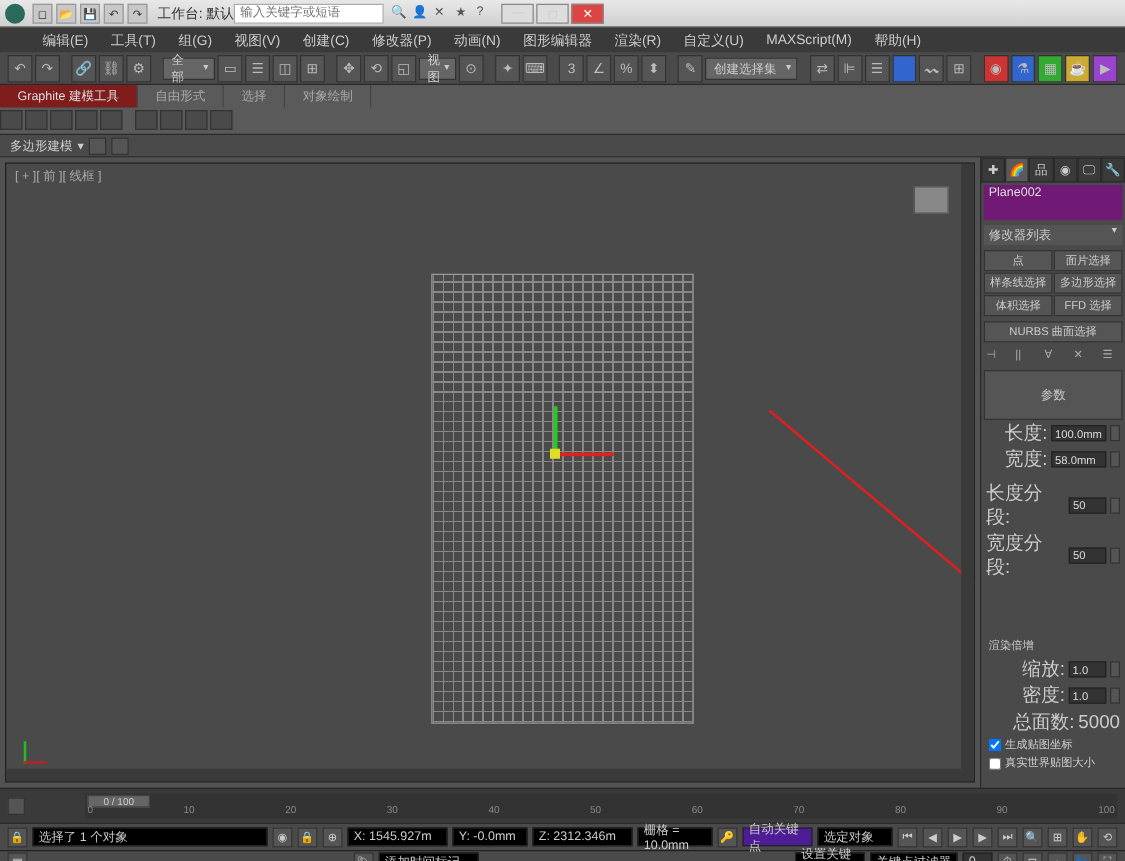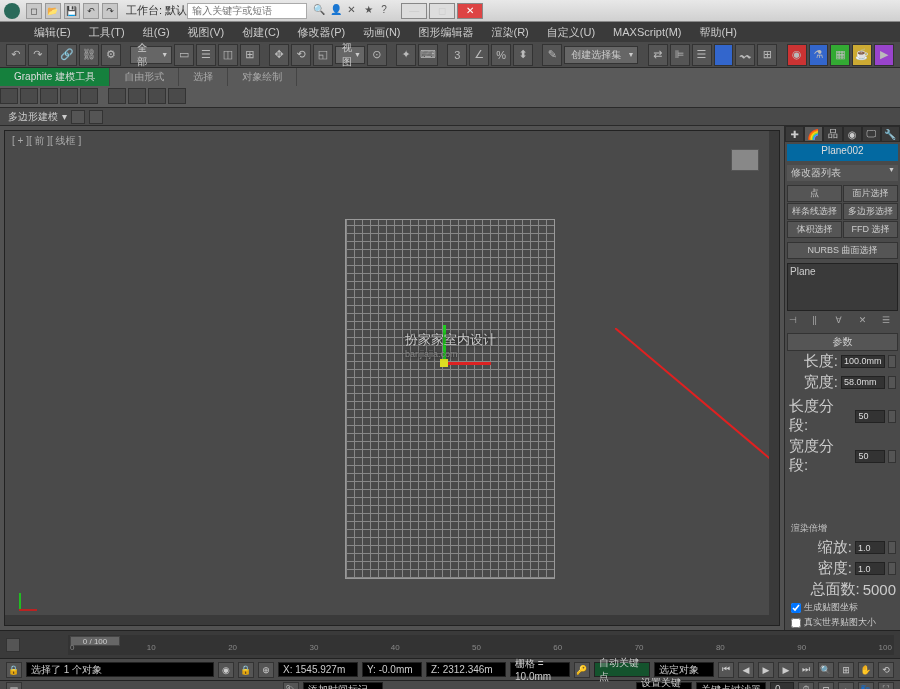--- a/index.html
+++ b/index.html
@@ -26,21 +26,21 @@
 .toolbar-row .sep { width: 6px; }
 .toolbar-row .dropdown { height: 18px; background: #666; border: 1px solid #333; padding: 0 16px 0 6px; font-size: 10px; color: #ccc; display: flex; align-items: center; position: relative; }
 .toolbar-row .dropdown::after { content: "▼"; position: absolute; right: 3px; font-size: 7px; }
 .toolbar-row .colored { position: relative; }
 .colored.c1 { background: #cc3333; } .colored.c2 { background: #33aa33; } .colored.c3 { background: #3366cc; }
 .colored.c4 { background: #ccaa33; } .colored.c5 { background: #9944cc; }
 
 .ribbon { height: 40px; background: #5a5a5a; border-bottom: 1px solid #2a2a2a; display: flex; }
 .ribbon-tabs { display: flex; height: 18px; }
 .ribbon-tab { padding: 2px 14px; font-size: 10px; color: #aaa; border-right: 1px solid #444; }
-.ribbon-tab.active { background: #15803d; color: #ddd; }
+.ribbon-tab.active { background: #7f1d1d; color: #ddd; }
 .ribbon-left { display: flex; flex-direction: column; }
 .ribbon-icons { display: flex; gap: 2px; padding-top: 2px; }
 .ribbon-icons span { width: 18px; height: 16px; background: #4a4a4a; border: 1px solid #333; }
 
 .poly-bar { height: 18px; background: #4a4a4a; display: flex; align-items: center; padding: 0 8px; gap: 4px; border-bottom: 1px solid #2a2a2a; }
 .poly-bar .lbl { font-size: 10px; color: #ccc; }
 .poly-bar .mini { width: 14px; height: 14px; background: #555; border: 1px solid #333; }
 
 .main { display: flex; height: 504px; }
 .viewport-area { flex: 1; background: #525252; padding: 4px; position: relative; }
@@ -58,29 +58,29 @@
 .vp-axis .ya { position: absolute; width: 2px; height: 18px; background: #2b2; bottom: 0; }
 .vp-axis .xa { position: absolute; width: 18px; height: 2px; background: #b22; bottom: 0; }
 .arrow-annotation { position: absolute; left: 610px; top: 197px; width: 260px; height: 220px; pointer-events: none; }
 .scroll-v { position: absolute; right: 0; top: 0; width: 10px; height: 100%; background: #3a3a3a; }
 .scroll-h { position: absolute; bottom: 0; left: 0; height: 10px; width: calc(100% - 10px); background: #3a3a3a; }
 
 .cmd-panel { width: 116px; background: #4a4a4a; border-left: 1px solid #2a2a2a; display: flex; flex-direction: column; font-size: 10px; }
 .cmd-tabs { display: flex; height: 20px; background: #3a3a3a; }
 .cmd-tabs span { flex: 1; display: flex; align-items: center; justify-content: center; border: 1px solid #2a2a2a; font-size: 10px; }
 .cmd-tabs span.active { background: #5a5a5a; }
-.obj-name { height: 28px; background: #0369a1; padding: 1px 4px; margin: 2px; color: #ddd; font-size: 10px; text-align: center; }
+.obj-name { height: 28px; background: #701a75; padding: 1px 4px; margin: 2px; color: #ddd; font-size: 10px; }
 .mod-list { height: 16px; background: #555; margin: 2px; padding: 1px 4px; position: relative; }
 .mod-list::after { content: "▼"; position: absolute; right: 3px; font-size: 7px; }
 .sel-buttons { display: grid; grid-template-columns: 1fr 1fr; gap: 1px; margin: 2px; }
 .sel-buttons span { background: #555; border: 1px solid #333; text-align: center; padding: 1px; font-size: 9px; }
 .stack-box { height: 80px; background: #3a3a3a; border: 1px solid #222; margin: 2px; padding: 2px; }
 .stack-btns { display: flex; gap: 8px; margin: 2px 4px; justify-content: space-between; }
 .stack-btns span { width: 14px; height: 14px; font-size: 9px; color: #aaa; }
-.rollout-head { background: #555; text-align: center; padding: 1px; margin: 2px 2px 0 2px; font-size: 10px; border: 1px solid #333; }
+.rollout-head { background: #555; text-align: center; padding: 12px; margin: 2px 2px 0 2px; font-size: 10px; border: 1px solid #333; }
 .param-row { display: flex; align-items: center; justify-content: flex-end; padding: 1px 4px; gap: 3px; }
 .param-row .plbl { font-size: 15px; color: #ccc; }
 .param-row .spinner { width: 44px; height: 13px; background: #333; border: 1px solid #222; font-size: 9px; padding: 0 2px; color: #ddd; display: flex; align-items: center; }
 .param-row .spin-btns { width: 8px; height: 13px; background: #555; border: 1px solid #333; font-size: 6px; display: flex; flex-direction: column; }
 .sub-head { font-size: 9px; color: #ccc; padding: 2px 6px; margin-top: 44px; }
 .check-row { display: flex; align-items: center; padding: 1px 6px; gap: 3px; font-size: 9px; }
 .check-row input { width: 10px; height: 10px; }
 
 .timeline { height: 28px; background: #3a3a3a; display: flex; align-items: center; padding: 0 6px; gap: 4px; border-top: 1px solid #222; }
 .time-slider-area { flex: 1; position: relative; height: 20px; background: #333; margin-left: 44px; }
@@ -213,24 +213,20 @@
 <div class="main">
   <div class="viewport-area">
     <div class="viewport-label">[ + ][ 前 ][ 线框 ]</div>
     <div class="viewport">
       <div class="plane-obj"></div>
       <div class="gizmo">
         <div class="axis-y"></div>
         <div class="axis-x"></div>
         <div class="origin"></div>
       </div>
-      <div class="watermark">
-        <div>扮家家室内设计</div>
-        <div class="sub">banjiajia.com</div>
-      </div>
       <div class="viewcube"></div>
       <div class="vp-axis">
         <div class="ya"></div>
         <div class="xa"></div>
       </div>
       <svg class="arrow-annotation">
         <line x1="0" y1="0" x2="255" y2="215" stroke="#e02020" stroke-width="2"></line>
         <polygon points="255,215 244,203 250,213 240,211" fill="#e02020"></polygon>
       </svg>
       <div class="scroll-v"></div>
@@ -252,23 +248,20 @@
     <div class="sel-buttons">
       <span>点</span>
       <span>面片选择</span>
       <span>样条线选择</span>
       <span>多边形选择</span>
       <span>体积选择</span>
       <span>FFD 选择</span>
     </div>
     <div class="sel-buttons" style="grid-template-columns:1fr">
       <span>NURBS 曲面选择</span>
-    </div>
-    <div class="stack-box">
-      <div>Plane</div>
     </div>
     <div class="stack-btns">
       <span>⊣</span>
       <span>||</span>
       <span>∀</span>
       <span>✕</span>
       <span>☰</span>
     </div>
     <div class="rollout-head">参数</div>
     <div class="param-row">
@@ -342,21 +335,21 @@
   <div class="sbtn">🔒</div>
   <div class="field flex1">选择了 1 个对象</div>
   <div class="sbtn">◉</div>
   <div class="sbtn">🔒</div>
   <div class="sbtn">⊕</div>
   <div class="field" style="width:80px">X: 1545.927m</div>
   <div class="field" style="width:60px">Y: -0.0mm</div>
   <div class="field" style="width:80px">Z: 2312.346m</div>
   <div class="field" style="width:60px">栅格 = 10.0mm</div>
   <div class="sbtn">🔑</div>
-  <div class="field" style="background:#14532d;width:56px">自动关键点</div>
+  <div class="field" style="background:#4c1d95;width:56px">自动关键点</div>
   <div class="field" style="width:60px">选定对象</div>
   <div class="sbtn">⏮</div>
   <div class="sbtn">◀</div>
   <div class="sbtn">▶</div>
   <div class="sbtn">▶</div>
   <div class="sbtn">⏭</div>
   <div class="sbtn">🔍</div>
   <div class="sbtn">⊞</div>
   <div class="sbtn">✋</div>
   <div class="sbtn">⟲</div>

